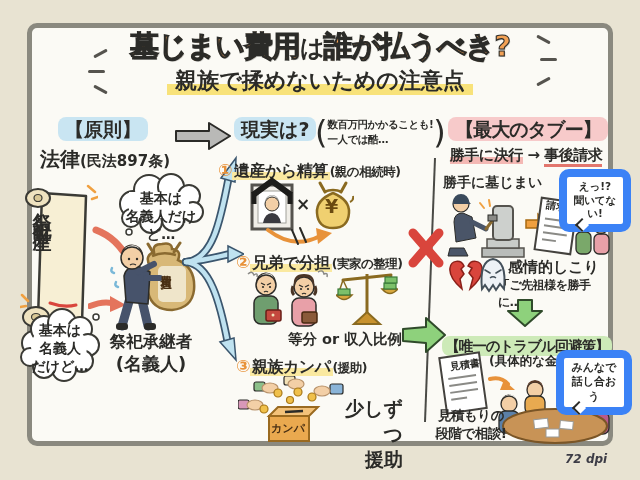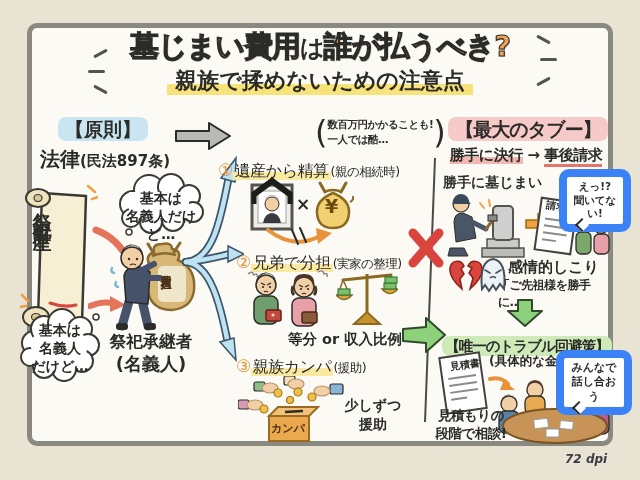--- a/index.html
+++ b/index.html
@@ -25,21 +25,21 @@
   .law{font-size:20px;font-weight:bold;}
   .law small{font-size:15px;}
   .scroll-text{writing-mode:vertical-rl;font-size:19px;font-weight:bold;letter-spacing:6px;color:#2b2b28;}
   .bubble-text{font-size:14px;font-weight:bold;line-height:1.3;text-align:center;}
   .bag-text{writing-mode:vertical-rl;font-size:11px;font-weight:bold;line-height:14px;color:#4a3014;letter-spacing:1px;}
   .succ{font-size:16.5px;font-weight:bold;line-height:1.25;text-align:center;}
   .succ .note{font-size:18px;}
   .paren-note{display:flex;align-items:center;font-weight:bold;}
   .paren-note .paren{font-size:32px;font-weight:normal;line-height:1;}
   .paren-note .lines{font-size:10.5px;line-height:1.45;letter-spacing:-0.5px;}
-  .item-hdr{font-size:16px;font-weight:normal;letter-spacing:-0.5px;text-align:center;}
+  .item-hdr{font-size:16px;font-weight:bold;letter-spacing:-0.5px;text-align:center;}
   .item-hdr .num{color:#e8923a;font-size:17px;}
   .item-hdr .note{font-size:12.5px;}
   .cap{font-size:13.5px;font-weight:bold;line-height:1.35;}
   .flow{font-size:15px;font-weight:bold;letter-spacing:-0.5px;}
   .u-pink{background:linear-gradient(transparent 62%,#f4b8b4 62%);}
   .u-red{border-bottom:3px solid #e2766d;}
   .speech{background:#fff;border:8px solid #3b82f6;border-radius:10px;font-size:10.5px;font-weight:bold;line-height:1.3;text-align:center;padding:3px 4px;}
   .speech:after{content:"";position:absolute;width:8px;height:8px;background:#fff;border-left:2px solid #2b2b28;border-bottom:2px solid #2b2b28;transform:rotate(45deg);left:10px;bottom:-6px;}
   .doc-label{font-size:10px;font-weight:bold;}
   .dpi{font-size:12px;font-weight:bold;color:#3c3c46;font-style:italic;}
@@ -149,20 +149,23 @@
 名義人
 だけど…</div>
 
   <div class="abs succ" style="left:95px;top:332px;width:112px;">
     <span>祭祀承継者</span><br><span class="note">(名義人)</span>
   </div>
 
   <svg class="abs" style="left:175px;top:122px;" width="56" height="28" viewBox="0 0 56 28">
     <polygon points="1,9 34,9 34,1 55,14 34,27 34,19 1,19" fill="#b9b9b7" stroke="#2b2b28" stroke-width="2" stroke-linejoin="round"></polygon>
   </svg>
+  <div class="abs" style="left:234px;top:117px;">
+    <span class="pill hl-blue hdr">現実は?</span>
+  </div>
   <div class="abs paren-note" style="left:315px;top:116px;">
     <span class="paren">(</span>
     <span class="lines"><span>数百万円かかることも!</span><br><span>一人では酷…</span></span>
     <span class="paren">)</span>
   </div>
 
   <svg class="abs" style="left:178px;top:150px;" width="66" height="214" viewBox="0 0 66 214">
     <g fill="none" stroke="#3b566e" stroke-width="8" stroke-linecap="round">
       <path d="M8,112 C34,110 42,74 51,26"></path>
       <path d="M8,112 C30,110 42,106 52,104"></path>
@@ -272,21 +275,21 @@
       <ellipse cx="58" cy="8" rx="8" ry="5" fill="#f3cfa6" stroke="#b8926a" stroke-width="1.2"></ellipse>
       <circle cx="60" cy="16" r="4" fill="#f0c04a" stroke="#a87818" stroke-width="1.2"></circle>
     </g>
     <g>
       <rect x="92" y="8" width="13" height="10" rx="2" fill="#8ab4d8" stroke="#2b2b28" stroke-width="1.2"></rect>
       <ellipse cx="84" cy="15" rx="8" ry="5" fill="#f3cfa6" stroke="#b8926a" stroke-width="1.2"></ellipse>
       <circle cx="74" cy="21" r="4" fill="#f0c04a" stroke="#a87818" stroke-width="1.2"></circle>
     </g>
   </svg>
   <div class="abs b ctr" style="left:270px;top:421px;width:36px;font-size:11px;color:#4a3014;">カンパ</div>
-  <div class="abs cap ml ctr" style="left:343px;top:396px;width:60px;font-size:14px;">少しずつ
+  <div class="abs cap ml ctr" style="left:343px;top:396px;width:60px;font-size:19px;text-align:right;">少しずつ
 援助</div>
 
   <svg class="abs" style="left:418px;top:156px;" width="22" height="268" viewBox="0 0 22 268">
     <line x1="17" y1="2" x2="7" y2="266" stroke="#4a4a46" stroke-width="2"></line>
   </svg>
   <svg class="abs" style="left:406px;top:226px;" width="40" height="44" viewBox="0 0 40 44">
     <path d="M7,7 L33,37 M33,7 L7,37" stroke="#d9453c" stroke-width="9" stroke-linecap="round"></path>
   </svg>
   <svg class="abs" style="left:402px;top:316px;" width="44" height="38" viewBox="0 0 44 38">
     <polygon points="1,13 24,11 24,2 43,19 24,36 24,27 1,25" fill="#8ed17c" stroke="#2f4a2a" stroke-width="2" stroke-linejoin="round"></polygon>

